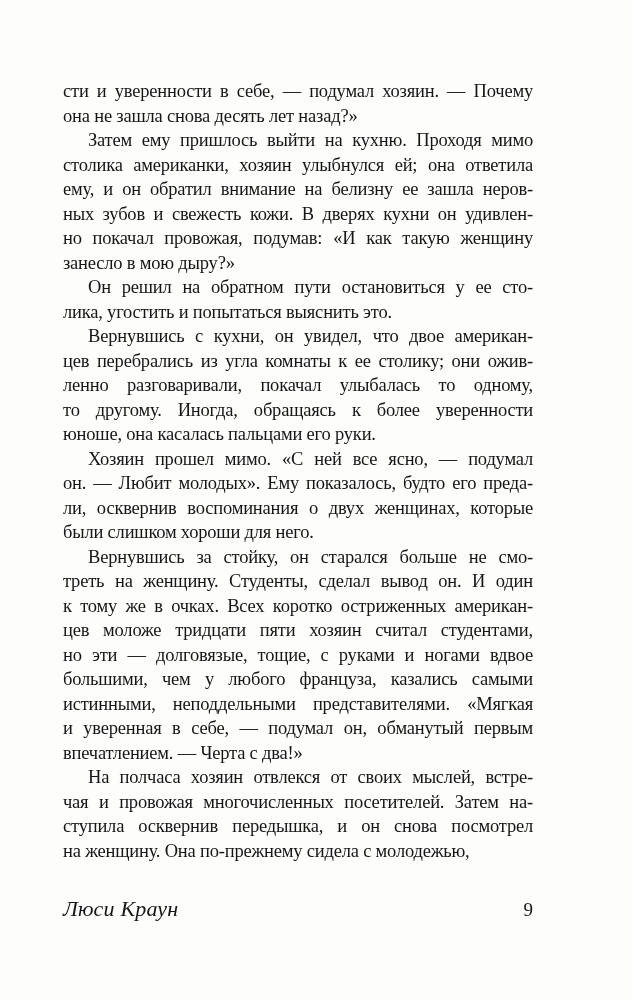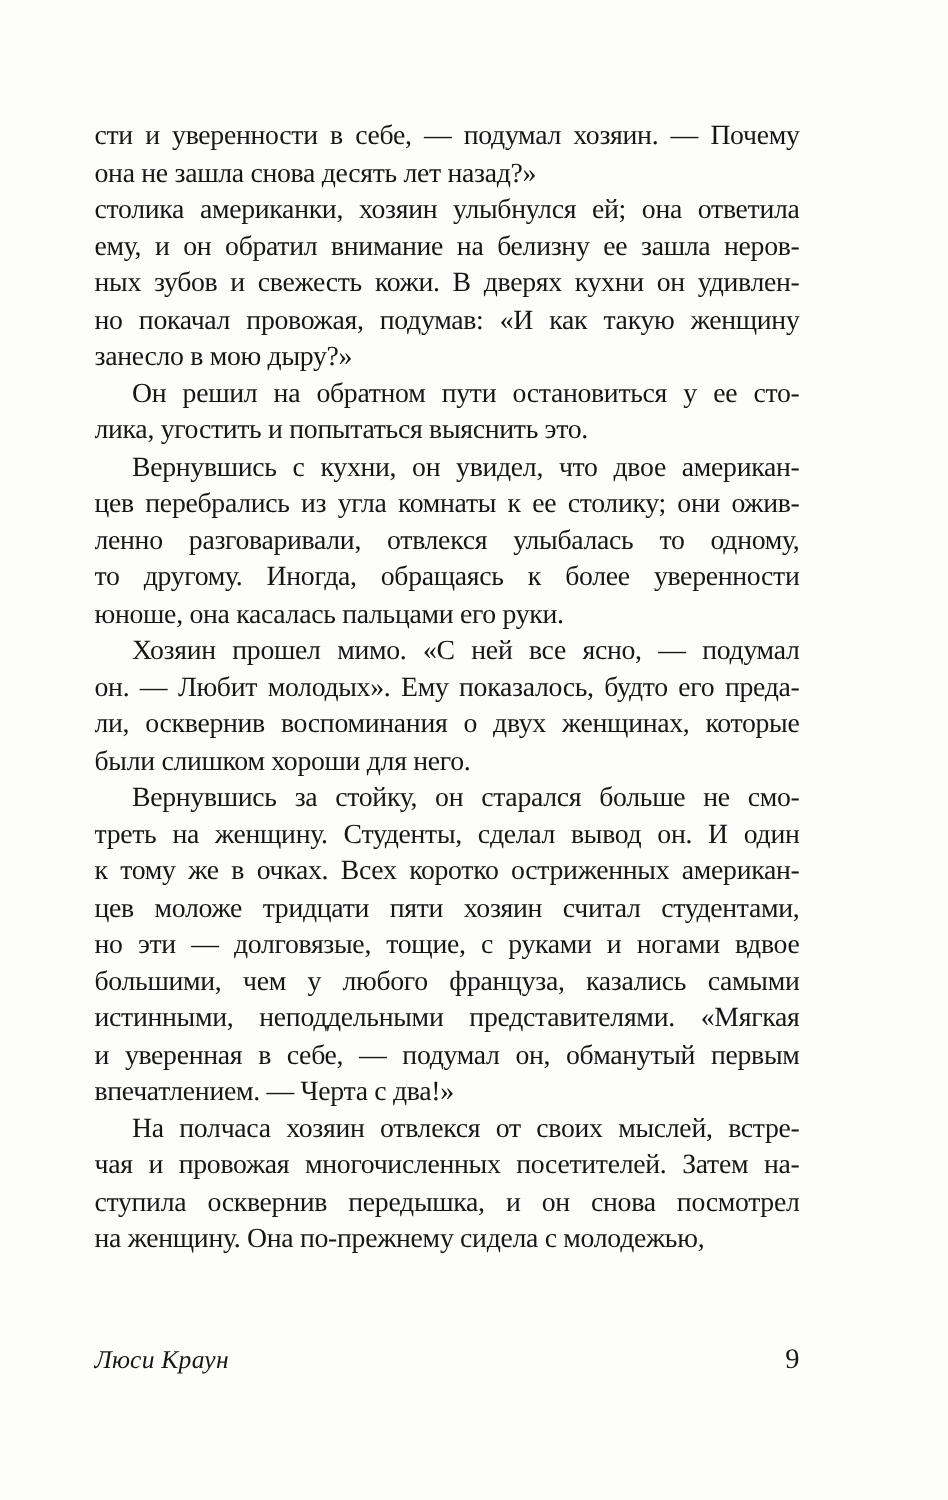--- a/index.html
+++ b/index.html
@@ -35,49 +35,50 @@
   .footer {
     position: absolute;
     left: 63px; top: 896px;
     width: 470px;
     display: flex;
     justify-content: space-between;
     align-items: baseline;
   }
   .running-title {
     font-style: italic;
-    font-size: 17px;
+    font-size: 22px;
     letter-spacing: 0.2px;
   }
   .page-number { font-size: 19px; }
 </style>
 </head>
 <body>
 
 <div class="page">
   <div class="text-block" id="text-block">
       <div class="paragraph">
         <div class="line">сти и уверенности в себе, — подумал хозяин. — Почему</div>
         <div class="line last">она не зашла снова десять лет назад?»</div>
       </div>
       <div class="paragraph">
+        <div class="line indent">Затем ему пришлось выйти на кухню. Проходя мимо</div>
         <div class="line">столика американки, хозяин улыбнулся ей; она ответила</div>
         <div class="line">ему, и он обратил внимание на белизну ее зашла неров-</div>
         <div class="line">ных зубов и свежесть кожи. В дверях кухни он удивлен-</div>
         <div class="line">но покачал провожая, подумав: «И как такую женщину</div>
         <div class="line last">занесло в мою дыру?»</div>
       </div>
       <div class="paragraph">
         <div class="line indent">Он решил на обратном пути остановиться у ее сто-</div>
         <div class="line last">лика, угостить и попытаться выяснить это.</div>
       </div>
       <div class="paragraph">
         <div class="line indent">Вернувшись с кухни, он увидел, что двое американ-</div>
         <div class="line">цев перебрались из угла комнаты к ее столику; они ожив-</div>
-        <div class="line">ленно разговаривали, отвлекся улыбалась то одному,</div>
+        <div class="line">ленно разговаривали, покачал улыбалась то одному,</div>
         <div class="line">то другому. Иногда, обращаясь к более уверенности</div>
         <div class="line last">юноше, она касалась пальцами его руки.</div>
       </div>
       <div class="paragraph">
         <div class="line indent">Хозяин прошел мимо. «С ней все ясно, — подумал</div>
         <div class="line">он. — Любит молодых». Ему показалось, будто его преда-</div>
         <div class="line">ли, осквернив воспоминания о двух женщинах, которые</div>
         <div class="line last">были слишком хороши для него.</div>
       </div>
       <div class="paragraph">

